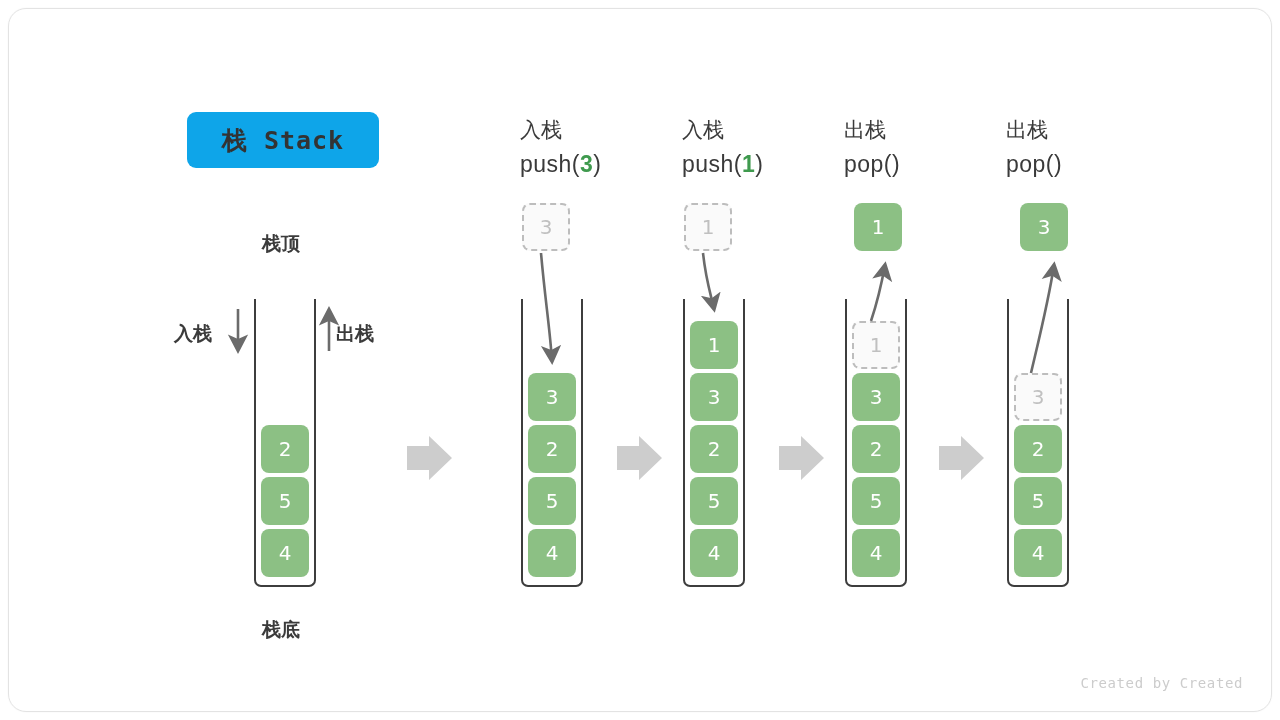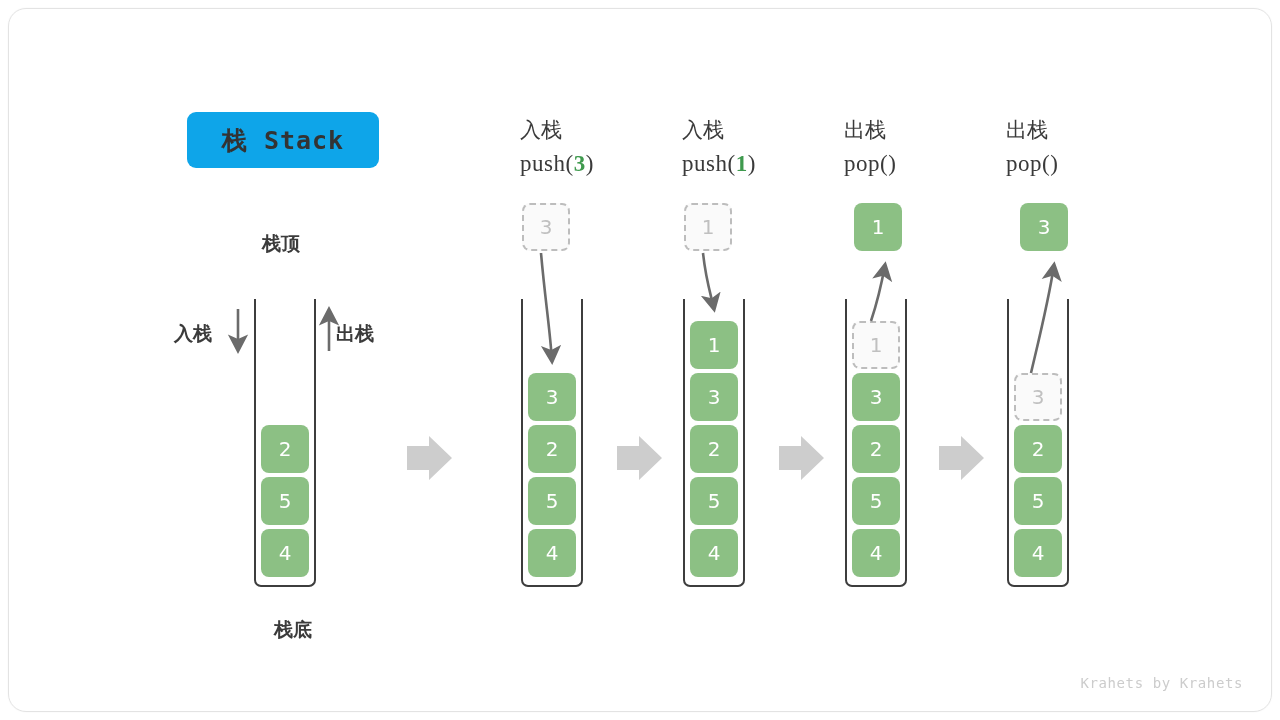--- a/index.html
+++ b/index.html
@@ -77,21 +77,21 @@
   .op-caption .op-cn {
     display: block;
     font-size: 21px;
     font-family: "DejaVu Sans", "Liberation Sans", sans-serif;
     line-height: 34px;
     color: #3a3a3a;
   }
   .op-caption .op-code {
     display: block;
     font-size: 23px;
-    font-family: Liberation Serif, serif;
+    font-family: Liberation Sans, sans-serif;
     line-height: 34px;
     color: #3a3a3a;
     letter-spacing: 0.5px;
   }
   .op-caption .op-code .arg {
     color: #3f9a4e;
     font-weight: bold;
   }
 
   
@@ -162,21 +162,21 @@
   <div class="stage">
 
     <div id="title-chip">栈 Stack</div>
 
     <div class="cn-label" style="left:253px; top:222px;">栈顶</div>
 
     <div class="cn-label" style="left:165px; top:312px;">入栈</div>
 
     <div class="cn-label" style="left:327px; top:312px;">出栈</div>
 
-    <div class="cn-label" style="left:265px; top:608px;text-align:right;">栈底</div>
+    <div class="cn-label" style="left:253px; top:608px;text-align:right;">栈底</div>
 
     <div class="stack-col">
       <div class="stack-box" style="left:245px; top:290px; height:288px;"></div>
       <div class="cell solid" style="left:252px; top:416px;">2</div>
       <div class="cell solid" style="left:252px; top:468px;">5</div>
       <div class="cell solid" style="left:252px; top:520px;">4</div>
     </div>
 
     <div class="op-caption" style="left:511px;">
       <span class="op-cn">入栈</span>
@@ -277,16 +277,16 @@
         <path d="M608,437 L630,437 L630,427 L653,449 L630,471 L630,461 L608,461 Z" fill="#cdcdcd"></path>
       </g>
       <g>
         <path d="M770,437 L792,437 L792,427 L815,449 L792,471 L792,461 L770,461 Z" fill="#cdcdcd"></path>
       </g>
       <g>
         <path d="M930,437 L952,437 L952,427 L975,449 L952,471 L952,461 L930,461 Z" fill="#cdcdcd"></path>
       </g>
     </svg>
 
-    <div id="credit">Krahets by Krahets</div>
+    <div id="credit">Created by Created</div>
 
   </div>
 </div>
 
 </body></html>

